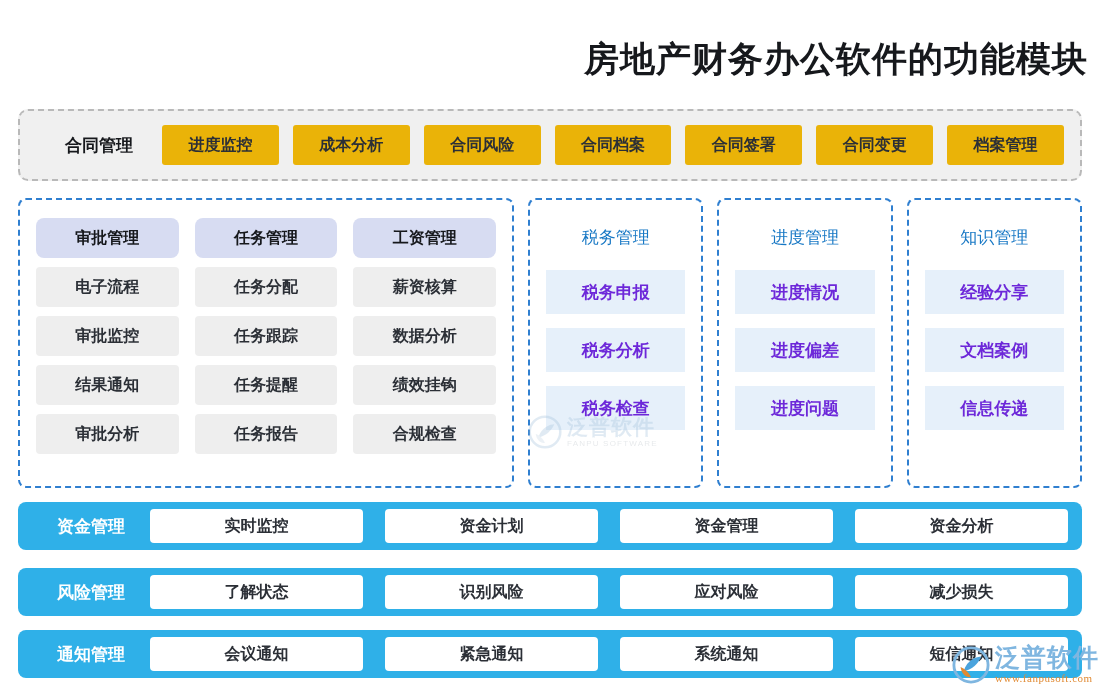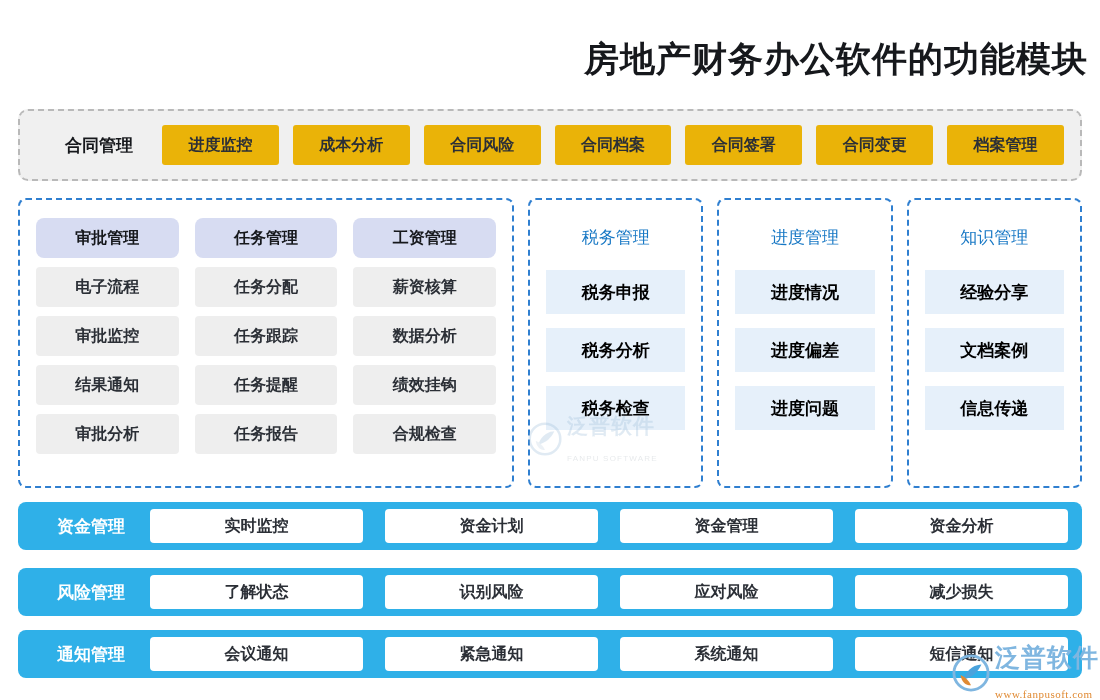--- a/index.html
+++ b/index.html
@@ -148,21 +148,21 @@
     margin-bottom: 14px;
   }
   .blue-cell {
     height: 44px;
     background: #e6f0fa;
     display: flex;
     align-items: center;
     justify-content: center;
     font-size: 17px;
     font-weight: bold;
-    color: #000000;
+    color: #6d28d9;
     white-space: nowrap;
     margin-bottom: 14px;
   }
 
   
   .bar {
     position: absolute;
     left: 18px;
     width: 1064px;
     height: 48px;
@@ -240,21 +240,21 @@
     white-space: nowrap;
   }
   .wm-corner .wm-cn {
     font-size: 25px;
     color: #7fb6e0;
   }
   .wm-en {
     font-size: 8px;
     color: #b0b8bf;
     letter-spacing: 1.2px;
-    margin-top: 19px;
+    margin-top: 3px;
     white-space: nowrap;
   }
   .wm-corner .wm-en {
     font-size: 11px;
     color: #e08a33;
     font-family: "Liberation Serif", "DejaVu Serif", serif;
     letter-spacing: 0.5px;
   }
 </style>
 </head>

